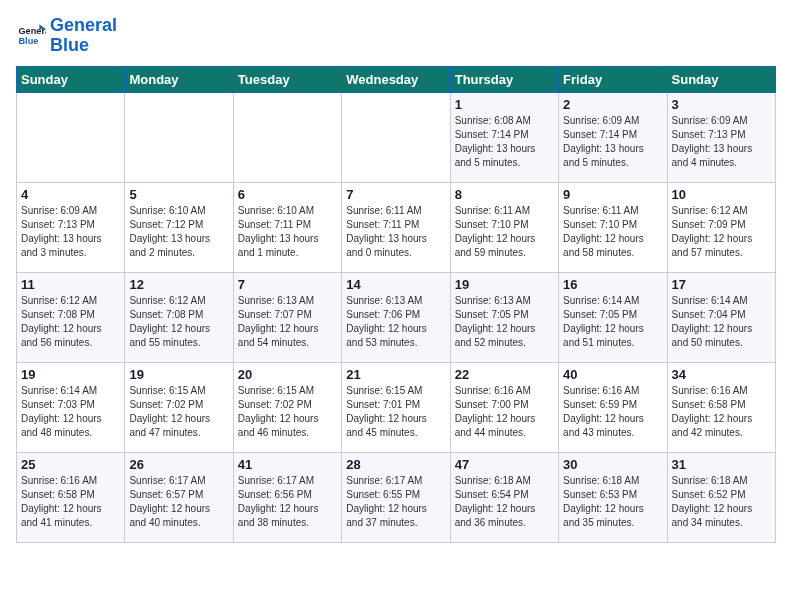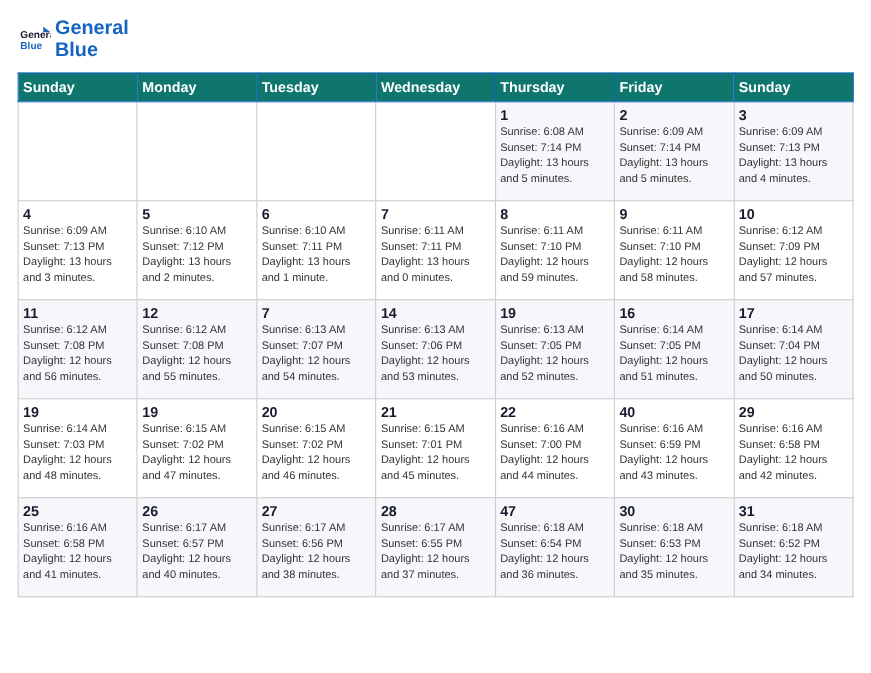--- a/index.html
+++ b/index.html
@@ -290,21 +290,21 @@
 and 44 minutes.</div>
         </td>
         <td>
           <div class="day-number">40</div>
           <div class="cell-info" style="white-space: pre-line;">Sunrise: 6:16 AM
 Sunset: 6:59 PM
 Daylight: 12 hours
 and 43 minutes.</div>
         </td>
         <td>
-          <div class="day-number">29</div>
+          <div class="day-number">34</div>
           <div class="cell-info" style="white-space: pre-line;">Sunrise: 6:16 AM
 Sunset: 6:58 PM
 Daylight: 12 hours
 and 42 minutes.</div>
         </td>
       </tr>
       <tr>
         <td>
           <div class="day-number">25</div>
           <div class="cell-info" style="white-space: pre-line;">Sunrise: 6:16 AM
@@ -313,21 +313,21 @@
 and 41 minutes.</div>
         </td>
         <td>
           <div class="day-number">26</div>
           <div class="cell-info" style="white-space: pre-line;">Sunrise: 6:17 AM
 Sunset: 6:57 PM
 Daylight: 12 hours
 and 40 minutes.</div>
         </td>
         <td>
-          <div class="day-number">27</div>
+          <div class="day-number">41</div>
           <div class="cell-info" style="white-space: pre-line;">Sunrise: 6:17 AM
 Sunset: 6:56 PM
 Daylight: 12 hours
 and 38 minutes.</div>
         </td>
         <td>
           <div class="day-number">28</div>
           <div class="cell-info" style="white-space: pre-line;">Sunrise: 6:17 AM
 Sunset: 6:55 PM
 Daylight: 12 hours

